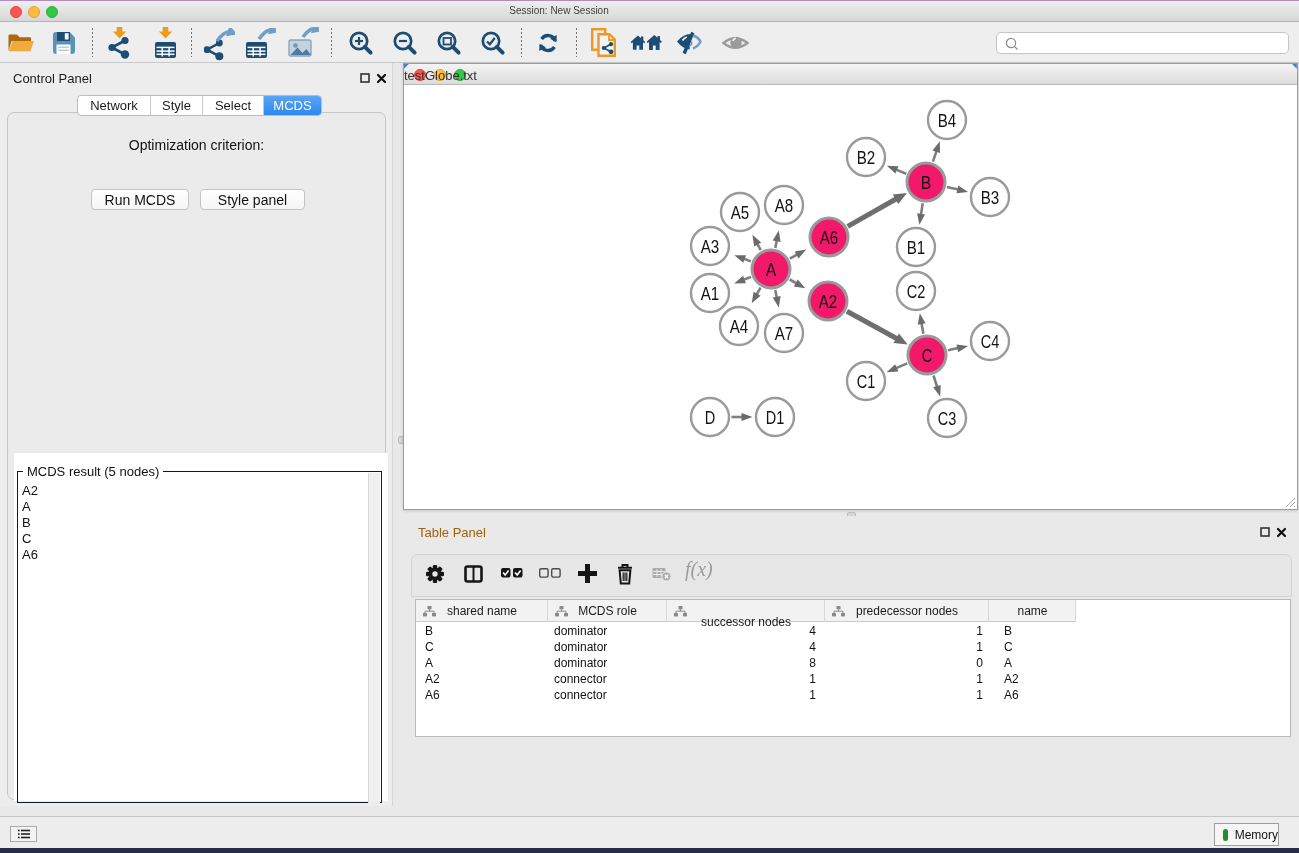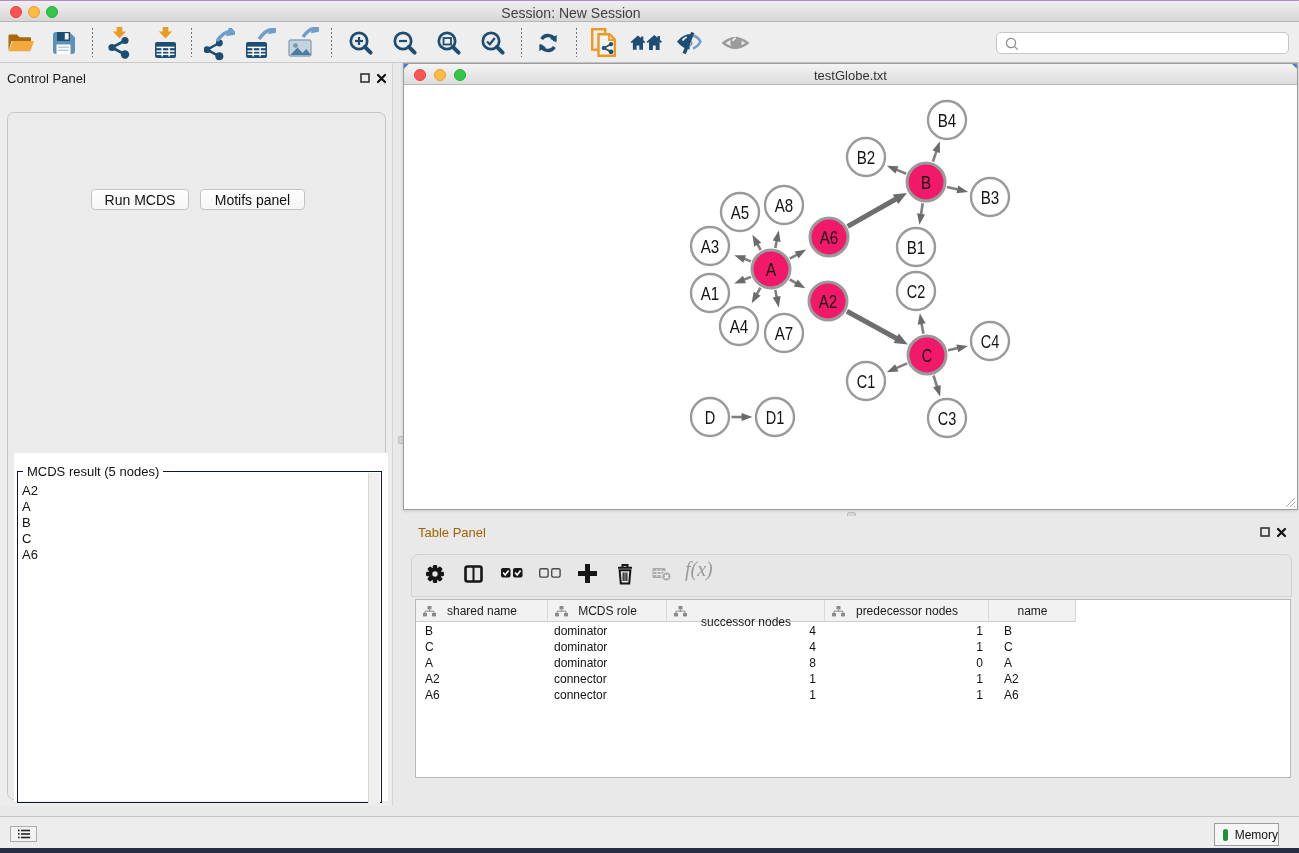--- a/index.html
+++ b/index.html
@@ -9,21 +9,21 @@
 .tabgrp .sel{background:linear-gradient(#59a5f5,#2f87ee);color:#fff}
 .btn{position:absolute;background:linear-gradient(#ffffff,#f5f5f5);border:1px solid #c3c3c3;border-radius:4px;font-size:14px;color:#111;display:flex;align-items:center;justify-content:center}
 svg{display:block}
 </style></head><body>
 
 <div class="abs" style="left:0;top:0;width:1299px;height:2px;background:#b48ac3"></div>
 <div class="abs" style="left:0;top:1px;width:1299px;height:21px;background:linear-gradient(#efefef,#d7d7d7);border-bottom:1px solid #b6b6b6">
   <div class="abs" style="left:10px;top:5px;width:12px;height:12px;border-radius:6px;background:#fc5551;border:0.5px solid #e2423e"></div>
   <div class="abs" style="left:28px;top:5px;width:12px;height:12px;border-radius:6px;background:#fdbc40;border:0.5px solid #e0a135"></div>
   <div class="abs" style="left:46px;top:5px;width:12px;height:12px;border-radius:6px;background:#33c748;border:0.5px solid #2aa93b"></div>
-  <div class="abs" style="left:12px;top:4px;width:1118px;text-align:center;font-size:14px;color:#404040">Session: New Session</div>
+  <div class="abs" style="left:0;top:4px;width:1118px;text-align:center;font-size:10px;color:#404040">Session: New Session</div>
 </div>
 
 <div class="abs" style="left:0;top:22px;width:1299px;height:41px;background:#eeeeee;border-bottom:1px solid #c9c9c9" id="toolbar">
 <svg class="abs" style="left:7px;top:8px" width="28" height="26" viewBox="0 0 28 26">
       <path d="M1.5 21 V5.5 a1 1 0 0 1 1-1 h7.5 l2.5 2.7 H23 a1 1 0 0 1 1 1 V11 H4.5 z" fill="#a8690f"></path>
       <path d="M5.5 11 H26 a0.8 0.8 0 0 1 0.75 1.05 L23.6 20.4 a1.4 1.4 0 0 1 -1.3 0.95 H1.8 z" fill="#f2a93d"></path>
     </svg>
 <svg class="abs" style="left:51px;top:8px" width="26" height="26" viewBox="0 0 26 26">
       <path d="M2 5 a3 3 0 0 1 3-3 H18.5 l5.5 5.5 V21 a3 3 0 0 1 -3 3 H5 a3 3 0 0 1 -3-3 z" fill="#5d92b7"></path>
       <rect x="6" y="2" width="13" height="9" fill="#1d4d73"></rect>
@@ -139,46 +139,53 @@
 
 <div class="abs" style="left:996px;top:10px;width:293px;height:22px;background:#fff;border:1px solid #c6c6c6;border-radius:5px">
   <svg width="16" height="16" style="position:absolute;left:7px;top:3px" viewBox="0 0 16 16">
         <circle cx="7" cy="7" r="4.6" fill="none" stroke="#8d8d8d" stroke-width="1.3"></circle>
         <line x1="10.4" y1="10.4" x2="13.6" y2="13.6" stroke="#8d8d8d" stroke-width="1.3"></line>
       </svg>
 </div>
 </div>
 
 <div class="abs" style="left:0;top:63px;width:393px;height:743px;background:#ededed;border-right:1px solid #d6d6d6">
-  <div class="abs" style="left:7px;top:8px;font-size:13px;color:#1c1c1c">Control Panel</div>
+  <div class="abs" style="left:13px;top:8px;font-size:13px;color:#1c1c1c">Control Panel</div>
   <svg class="abs" style="left:360px;top:10px" width="10" height="10" viewBox="0 0 10 10">
       <rect x="1" y="1" width="8" height="8" fill="none" stroke="#333" stroke-width="1.6"></rect>
     </svg>
   <svg class="abs" style="left:376px;top:10px" width="11" height="11" viewBox="0 0 11 11">
       <path d="M2 2 L9 9 M9 2 L2 9" stroke="#111" stroke-width="2.2" stroke-linecap="round"></path>
     </svg>
+  <div class="tabgrp" style="left:77px;top:32px">
+    <div class="tb" style="width:73px">Network</div>
+    <div class="tb" style="width:52px">Style</div>
+    <div class="tb" style="width:61px">Select</div>
+    <div class="tb sel" style="width:57px">MCDS</div>
+  </div>
   <div class="abs" style="left:7px;top:49px;width:379px;height:688px;background:#ebebeb;border:1px solid #c6c6c6;border-radius:7px"></div>
+  <div class="abs" style="left:0;top:74px;width:393px;text-align:center;font-size:14px;color:#111">Optimization criterion:</div>
   <div class="btn" style="left:91px;top:126px;width:98px;height:21px">Run MCDS</div>
-  <div class="btn" style="left:200px;top:126px;width:105px;height:21px">Motifs panel</div>
+  <div class="btn" style="left:200px;top:126px;width:105px;height:21px">Style panel</div>
   <div class="abs" style="left:14px;top:390px;width:374px;height:348px;background:#fff"></div>
   <div class="abs" style="left:17px;top:408px;width:365px;height:332px;border:1px solid #0f172a">
     <div class="abs" style="left:5px;top:-8px;background:#fff;font-size:13px;color:#111;padding:0 4px">MCDS result (5 nodes)</div>
     <div class="abs" style="right:1px;top:1px;width:12px;height:330px;background:#efefef;border-left:1px solid #d8d8d8"></div>
     <div class="abs" style="left:4px;top:11px;font-size:13px;color:#111;line-height:16px">A2<br>A<br>B<br>C<br>A6</div>
   </div>
 </div>
 
 <div class="abs" style="left:398px;top:436px;width:6px;height:8px;background:#d6d6d6;border:1px solid #bdbdbd;border-radius:2px"></div>
 
 <div class="abs" style="left:403px;top:63px;width:895px;height:447px;background:#fff;border:1px solid #9c9c9c;box-shadow:0 1px 3px rgba(0,0,0,0.15)">
   <div class="abs" style="left:0;top:0;width:893px;height:21px;background:linear-gradient(#f4f4f4,#dcdcdc);border-bottom:1px solid #b9b9b9">
     <div class="abs" style="left:10px;top:4.5px;width:12px;height:12px;border-radius:6px;background:#fc5551;border:0.5px solid #e2423e"></div>
     <div class="abs" style="left:30px;top:4.5px;width:12px;height:12px;border-radius:6px;background:#fdbc40;border:0.5px solid #e0a135"></div>
     <div class="abs" style="left:50px;top:4.5px;width:12px;height:12px;border-radius:6px;background:#33c748;border:0.5px solid #2aa93b"></div>
-    <div class="abs" style="left:0;top:4px;width:893px;text-align:center;font-size:13px;color:#333">testGlobe.txt</div>
+    <div class="abs" style="left:0;top:4px;width:893px;font-size:13px;color:#333">testGlobe.txt</div>
   </div>
   <svg class="abs" style="left:0;top:0" width="8" height="8" viewBox="0 0 8 8">
       <path d="M0 0 h8 l-8 8 z" fill="#3b6fd4" opacity="0.9" transform="scale(0.6)"></path>
     </svg>
   <svg class="abs" style="right:0;top:0" width="8" height="8" viewBox="0 0 8 8">
       <path d="M8 0 v8 l-8 -8 z" fill="#3b6fd4" opacity="0.9" transform="translate(3,0) scale(0.6)"></path>
     </svg>
   <svg class="abs" style="right:1px;bottom:1px" width="11" height="11" viewBox="0 0 11 11">
       <path d="M10 1 L1 10 M10 5 L5 10 M10 9 L9 10" stroke="#a9a9a9" stroke-width="1"></path>
     </svg>
@@ -319,21 +326,21 @@
         <line x1="1" y1="6.5" x2="13" y2="6.5" stroke="#eaeaea" stroke-width="1"></line>
         <line x1="1" y1="9.5" x2="13" y2="9.5" stroke="#eaeaea" stroke-width="1"></line>
         <line x1="5" y1="4" x2="5" y2="12" stroke="#eaeaea" stroke-width="1"></line>
         <line x1="9" y1="4" x2="9" y2="12" stroke="#eaeaea" stroke-width="1"></line>
         <circle cx="14.5" cy="11.5" r="4.5" fill="#ababab" stroke="#eaeaea" stroke-width="1"></circle>
         <path d="M12.8 9.8 l3.4 3.4 M16.2 9.8 l-3.4 3.4" stroke="#fff" stroke-width="1.3"></path>
       </svg>
 <div class="abs" style="left:273px;top:3px;font-family:&quot;Liberation Serif&quot;,serif;font-style:italic;font-size:20px;color:#9c9c9c">f(x)</div>
 
   </div>
-  <div class="abs" style="left:12px;top:83px;width:876px;height:179px;background:#fff;border:1px solid #b9b9b9" id="tbl">
+  <div class="abs" style="left:12px;top:83px;width:876px;height:138px;background:#fff;border:1px solid #b9b9b9" id="tbl">
     <div class="abs" style="left:0;top:0;width:660px;height:22px;background:#f2f2f2;border-bottom:1px solid #cccccc"></div>
     <div class="abs" style="left:0px;top:0;width:132px;height:22px;border-right:1px solid #d8d8d8">
         <div class="abs" style="left:7px;top:6px">
           <svg width="13" height="11" viewBox="0 0 13 11">
             <g fill="#8a8a8a">
               <rect x="4.5" y="0" width="4" height="3.4"></rect>
               <rect x="0" y="7" width="4" height="3.4"></rect>
               <rect x="9" y="7" width="4" height="3.4"></rect>
             </g>
             <path d="M6.5 3.4 v2 M2 7 v-1.8 h9 V7" fill="none" stroke="#8a8a8a" stroke-width="1"></path>

